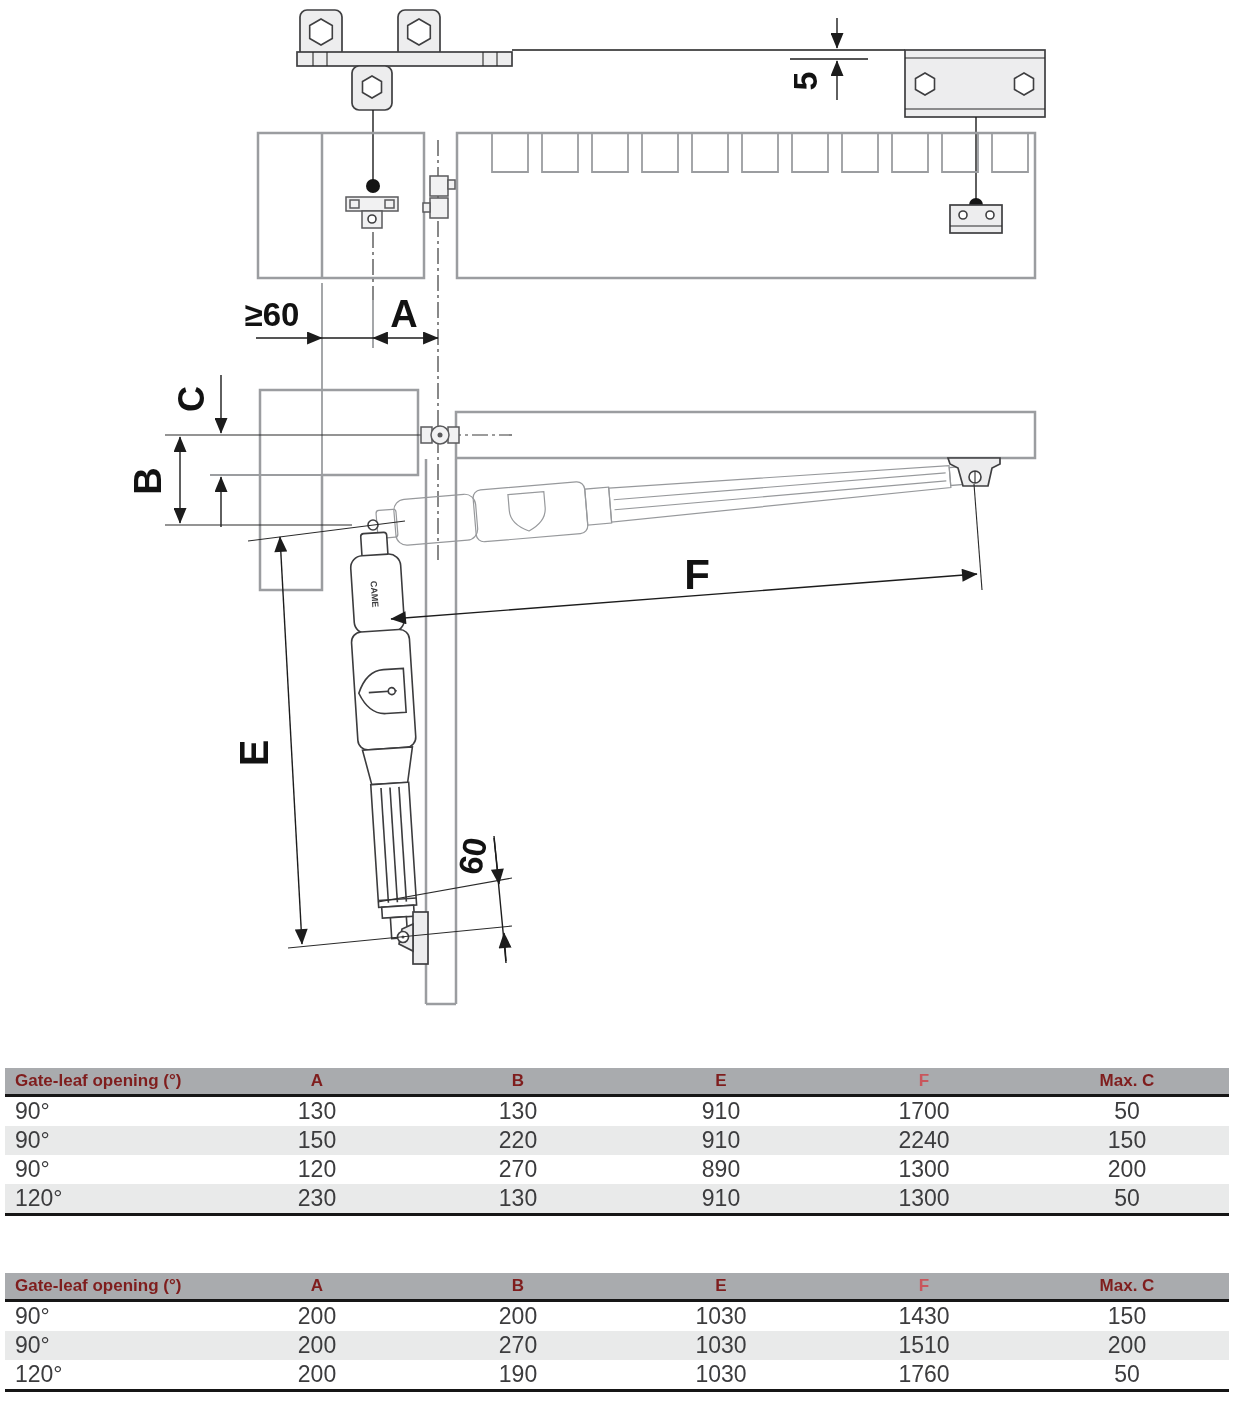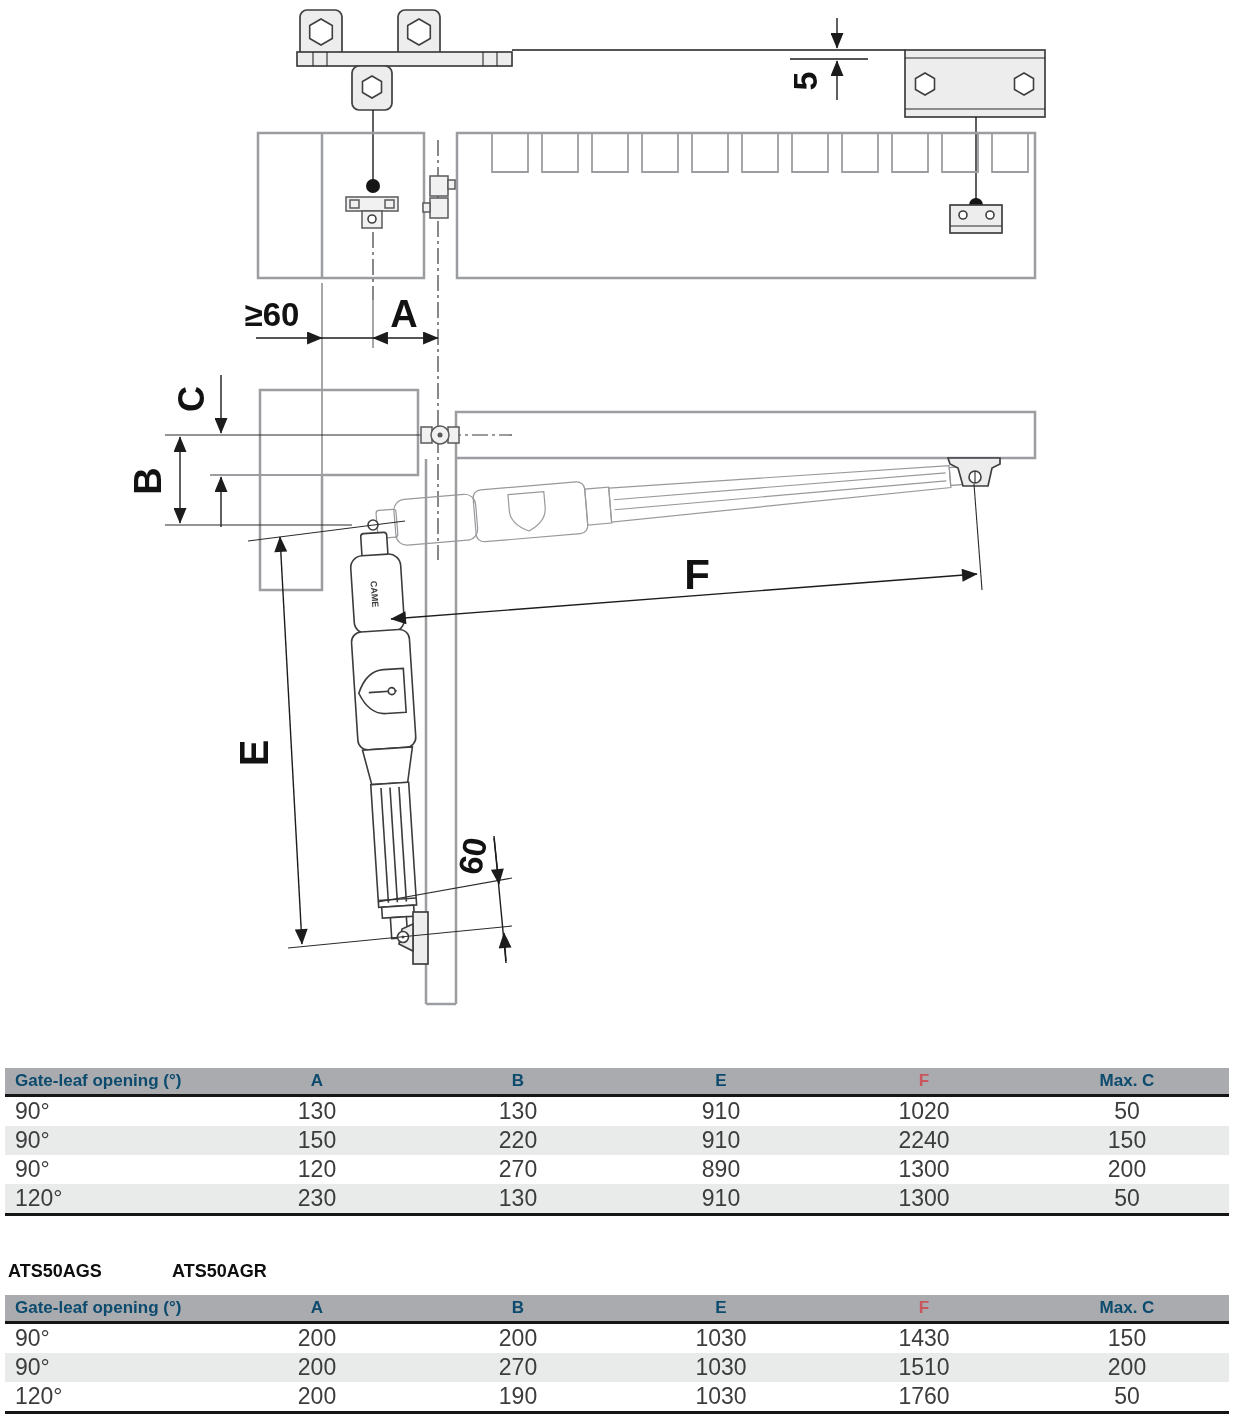--- a/index.html
+++ b/index.html
@@ -22,21 +22,21 @@
   .tblock1{top:1046px;}
   .tblock2{top:1261px;}
   .ttitles{position:relative;height:22px;}
   .ttitle{position:absolute;top:0;font-weight:bold;font-size:18px;color:#0e0e0e;}
   .ttitle.t2{left:167px;}
   .ttitle.t1{left:3px;}
   .tblock table{border-collapse:collapse;table-layout:fixed;width:1224px;border-bottom:3px solid #161616;}
   .tblock1 table{margin-top:22px;}
   .tblock2 table{margin-top:12px;}
   thead tr{background:#a9abae;border-bottom:3px solid #161616;}
-  th{font-size:17px;font-weight:bold;color:#0c4a6e;height:26px;padding:0;}
+  th{font-size:17px;font-weight:bold;color:#7f1d1d;height:26px;padding:0;}
   th.c-f{color:#c9565c;}
   td{font-size:23px;color:#3c3c3e;height:29px;padding:0;}
   .c-first{text-align:left;padding-left:10px;}
   .c-num{text-align:center;}
   tbody tr:nth-child(even){background:#e9eaea;}
 </style>
 </head>
 <body>
 
 <svg class="drawing" width="1234" height="1040" viewBox="0 0 1234 1040">
@@ -253,21 +253,21 @@
           <th class="c-num c-f">F</th>
           <th class="c-num">Max. C</th>
         </tr>
       </thead>
     <tbody>
         <tr>
           <td class="c-first">90°</td>
           <td class="c-num">130</td>
           <td class="c-num">130</td>
           <td class="c-num">910</td>
-          <td class="c-num">1020</td>
+          <td class="c-num">1700</td>
           <td class="c-num">50</td>
         </tr>
         <tr>
           <td class="c-first">90°</td>
           <td class="c-num">150</td>
           <td class="c-num">220</td>
           <td class="c-num">910</td>
           <td class="c-num">2240</td>
           <td class="c-num">150</td>
         </tr>
@@ -285,24 +285,20 @@
           <td class="c-num">130</td>
           <td class="c-num">910</td>
           <td class="c-num">1300</td>
           <td class="c-num">50</td>
         </tr>
       </tbody>
   </table>
 </div>
 
 <div class="tblock tblock2">
-  <div class="ttitles">
-    <span class="ttitle t1">ATS50AGS</span>
-    <span class="ttitle t2">ATS50AGR</span>
-  </div>
   <table>
     <colgroup>
         <col style="width:212px">
         <col style="width:200px">
         <col style="width:202px">
         <col style="width:204px">
         <col style="width:202px">
         <col style="width:204px">
       </colgroup>
     <thead>

